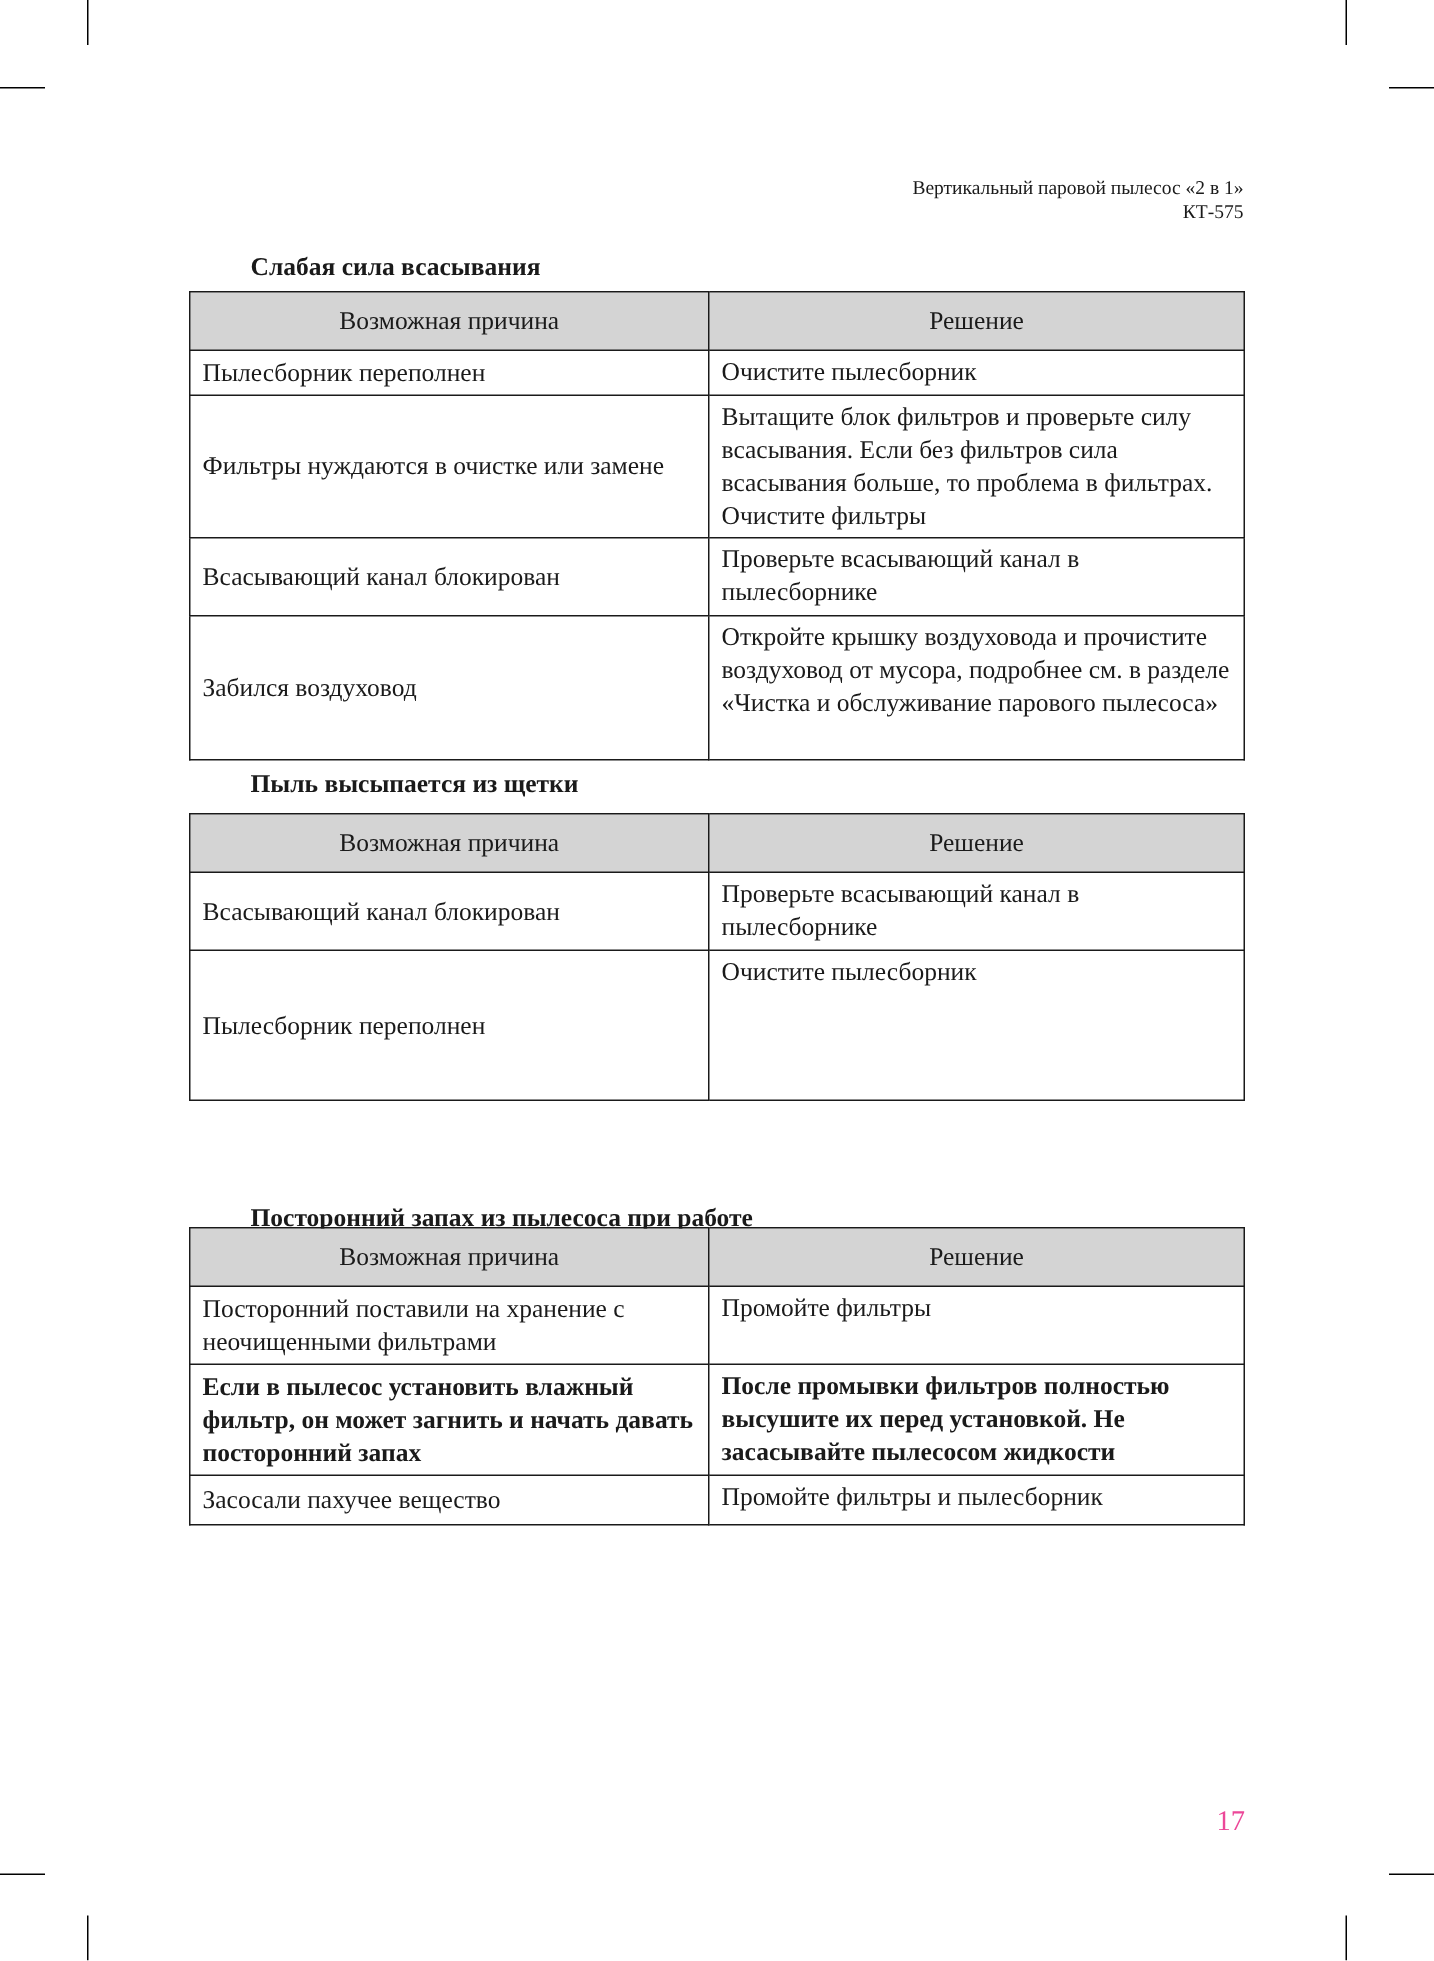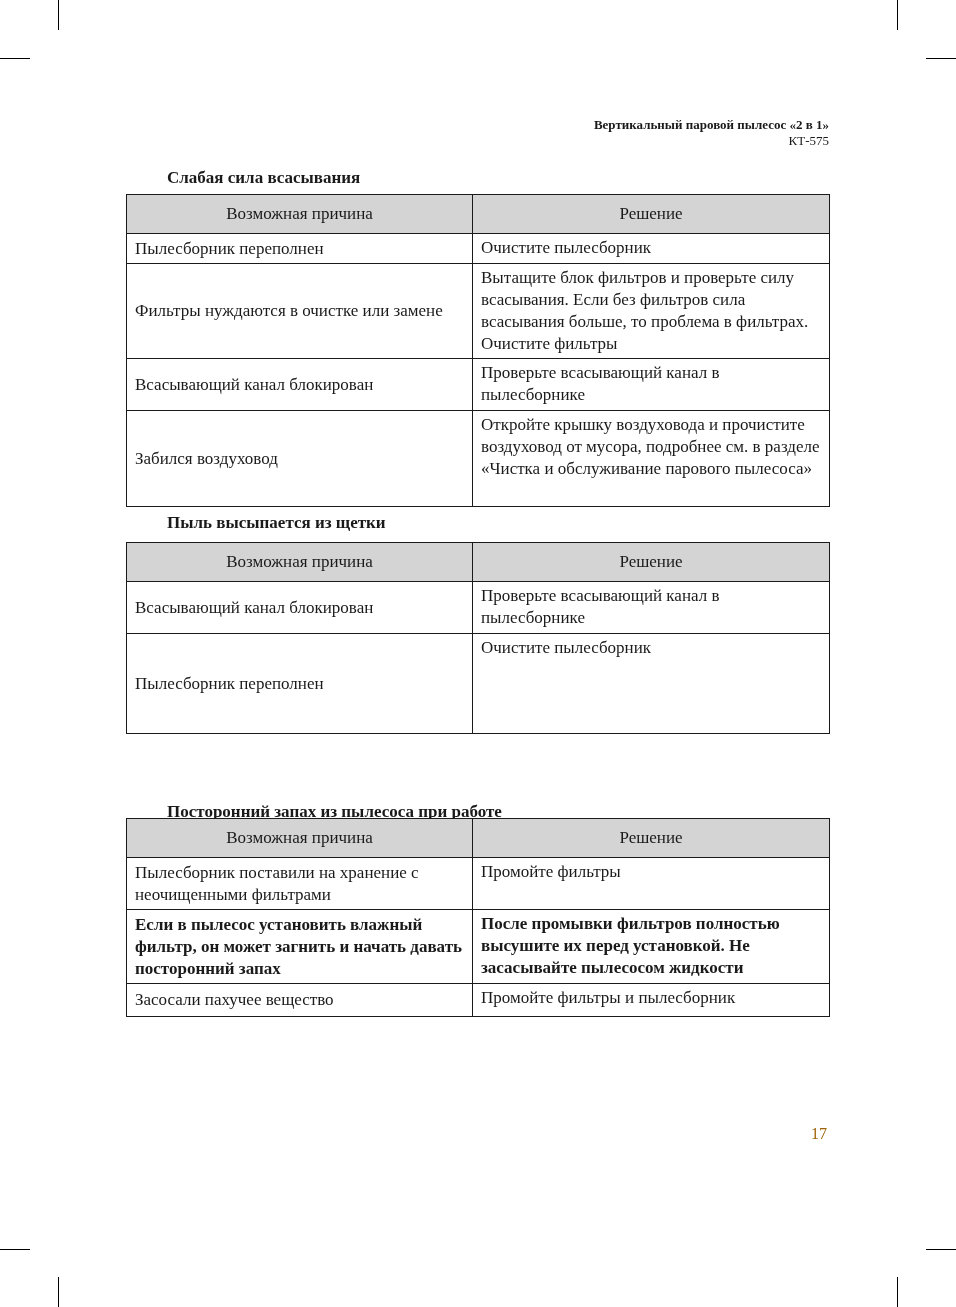--- a/index.html
+++ b/index.html
@@ -2,29 +2,29 @@
 <html><head>
 <meta charset="utf-8">
 <style>
   html, body { margin: 0; padding: 0; background: #ffffff; }
   body { width: 956px; height: 1307px; position: relative; overflow: hidden;
          font-family: "Liberation Serif", "DejaVu Serif", serif; color: #1a1a1a; }
   .crop { position: absolute; background: #000; }
   .crop.v { width: 1px; height: 30px; }
   .crop.h { height: 1px; width: 30px; }
   .running-head { position: absolute; right: 127px; top: 117px; text-align: right; font-size: 13px; line-height: 16px; }
-  .running-head .title { font-weight: bold; text-align: center; }
+  .running-head .title { font-weight: normal; text-align: center; }
   .section-title { position: absolute; left: 155px; font-weight: bold; font-size: 17px; line-height: 20px; margin-left: 12px; }
   table.ts { position: absolute; left: 126px; width: 704px; border-collapse: collapse; font-size: 17px; line-height: 22px; }
   table.ts th, table.ts td { border: 1.3px solid #1a1a1a; padding: 5px 8px; vertical-align: middle; }
   table.ts th { background: #d4d4d4; font-weight: normal; text-align: center; height: 28px; }
   table.ts col.c1 { width: 346px; }
   table.ts td.sol { vertical-align: top; padding-top: 3px; padding-bottom: 3px; }
   table.ts td.cause { padding-top: 3px; padding-bottom: 3px; margin-top: 24px; }
-  .page-number { position: absolute; left: 811px; top: 1125px; font-size: 16px; color: #a16207; }
+  .page-number { position: absolute; left: 811px; top: 1204px; font-size: 19px; color: #ec4899; }
 </style>
 </head>
 <body>
 
 <div class="crop v" style="left:58px;top:0;"></div>
 <div class="crop h" style="left:0;top:58px;"></div>
 <div class="crop v" style="left:897px;top:0;"></div>
 <div class="crop h" style="left:926px;top:58px;"></div>
 <div class="crop h" style="left:0;top:1249px;"></div>
 <div class="crop v" style="left:58px;top:1277px;"></div>
@@ -93,21 +93,21 @@
   <colgroup>
       <col class="c1">
       <col>
     </colgroup>
   <tbody>
       <tr>
     <th>Возможная причина</th>
     <th>Решение</th>
   </tr>
   <tr style="height:52px;">
-    <td class="cause">Пылесборник поставили на хранение с неочищенными фильтрами</td>
+    <td class="cause">Посторонний поставили на хранение с неочищенными фильтрами</td>
     <td class="sol">Промойте фильтры</td>
   </tr>
   <tr style="height:74px;font-weight:bold;">
     <td class="cause">Если в пылесос установить влажный фильтр, он может загнить и начать давать посторонний запах</td>
     <td class="sol">После промывки фильтров полностью высушите их перед установкой. Не засасывайте пылесосом жидкости</td>
   </tr>
   <tr style="height:33px;">
     <td class="cause">Засосали пахучее вещество</td>
     <td class="sol">Промойте фильтры и пылесборник</td>
   </tr>

